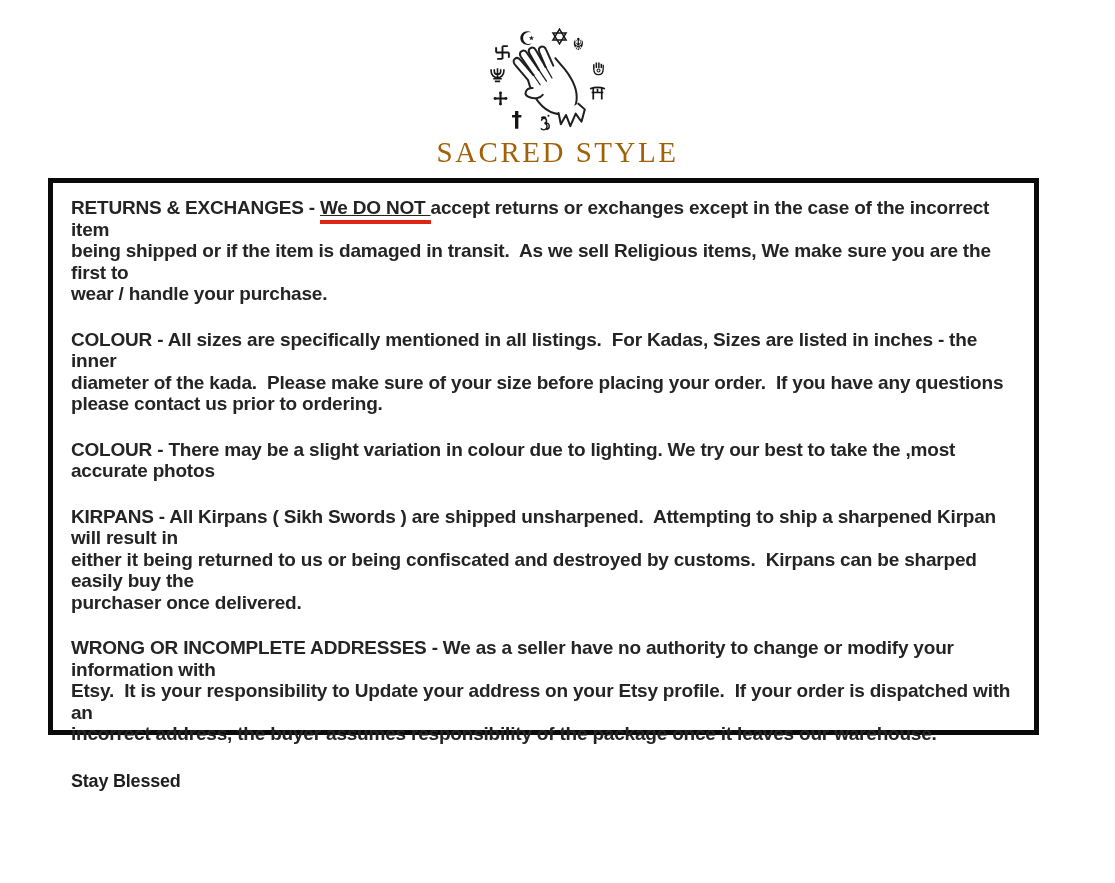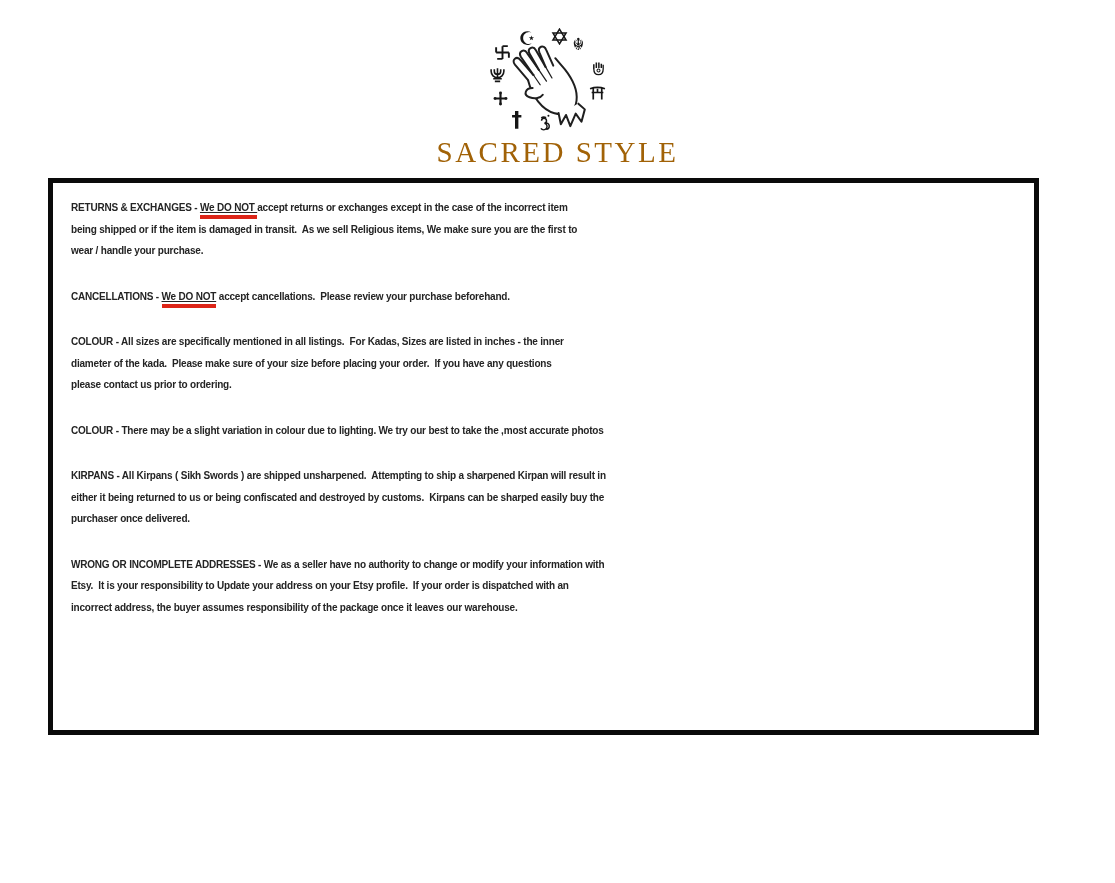--- a/index.html
+++ b/index.html
@@ -21,21 +21,21 @@
     font-size:29px;letter-spacing:2.5px;color:#a16207;margin-top:0px;white-space:nowrap;
   }
   
   .policy-box{
     position:absolute;left:48px;top:178px;box-sizing:border-box;
     width:991px;height:557px;border:5px solid #0a0a0a;background:#ffffff;
     padding:14px 18px 0 18px;
   }
   p.policy{
     margin:0 0 24px 0;
-    font-size:10px;font-weight:bold;letter-spacing:-0.2px;
+    font-size:19px;font-weight:bold;letter-spacing:-0.2px;
     line-height:21.5px;color:#242424;white-space:pre-wrap;
   }
   p.policy.gap-lg{margin-top:12px;}
   p.policy.stay{font-size:18px;line-height:24px;color:#1e1e1e;}
   .donot{
     text-decoration:underline;
     border-bottom:4px solid #dd2518;
     padding-bottom:2px;
   }
 </style>
@@ -115,32 +115,32 @@
 
     <div class="brand-name">SACRED STYLE</div>
   </header>
 
   <section class="policy-box">
 
     <p class="policy"><span>RETURNS &amp; EXCHANGES - </span><span class="donot">We DO NOT </span><span>accept returns or exchanges except in the case of the incorrect item
 being shipped or if the item is damaged in transit.  As we sell Religious items, We make sure you are the first to
 wear / handle your purchase.</span></p>
 
-    <p class="policy"><span>CANCELLATIONS - </span><span class="donot">We DO NOT</span><span> accept cancellations.  Please review your purchase beforehand.</span></p>
 
     <p class="policy"><span>COLOUR</span><span> - All sizes are specifically mentioned in all listings.  For Kadas, Sizes are listed in inches - the inner
 diameter of the kada.  Please make sure of your size before placing your order.  If you have any questions
 please contact us prior to ordering.</span></p>
 
     <p class="policy gap-lg"><span>COLOUR</span><span> - There may be a slight variation in colour due to lighting. We try our best to take the ,most accurate photos</span></p>
 
     <p class="policy"><span>KIRPANS</span><span> - All Kirpans ( Sikh Swords ) are shipped unsharpened.  Attempting to ship a sharpened Kirpan will result in
 either it being returned to us or being confiscated and destroyed by customs.  Kirpans can be sharped easily buy the
 purchaser once delivered.</span></p>
 
     <p class="policy"><span>WRONG OR INCOMPLETE ADDRESSES</span><span> - We as a seller have no authority to change or modify your information with
 Etsy.  It is your responsibility to Update your address on your Etsy profile.  If your order is dispatched with an
 incorrect address, the buyer assumes responsibility of the package once it leaves our warehouse.</span></p>
 
 
+    <p class="policy stay">Stay Blessed</p>
 
   </section>
 </div>
 
 </body></html>

